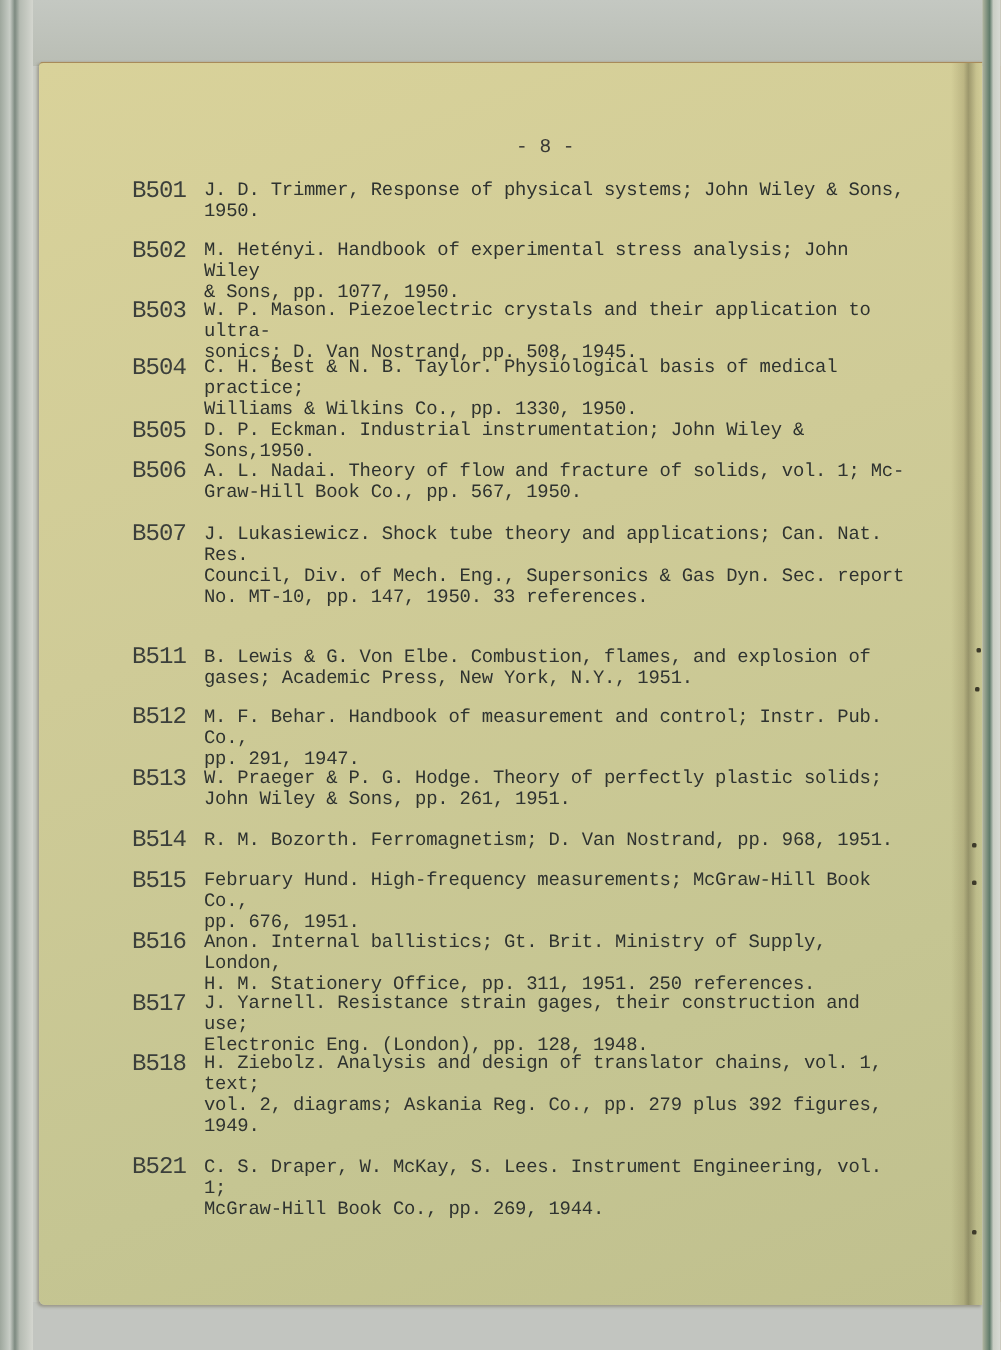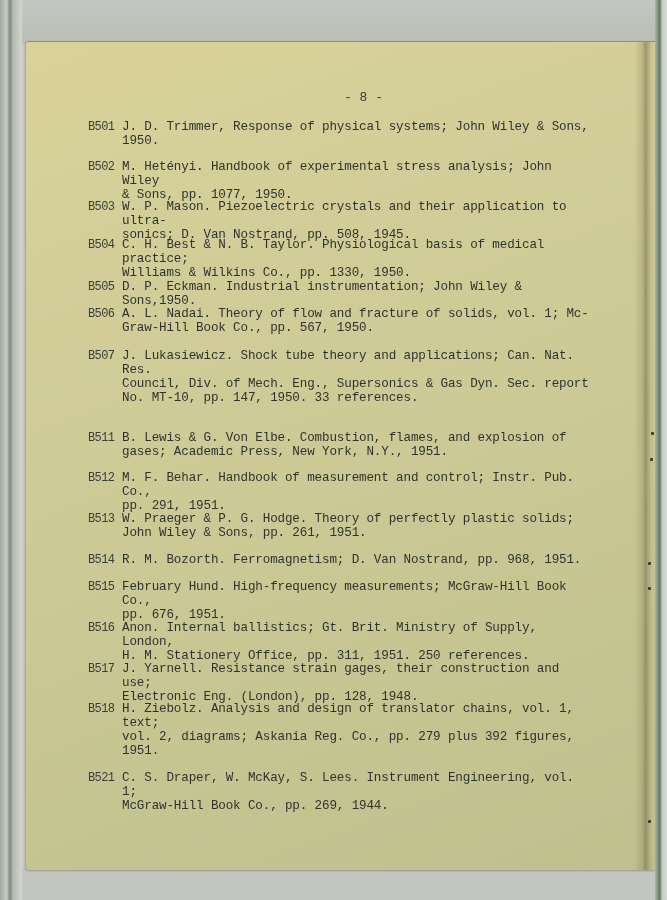--- a/index.html
+++ b/index.html
@@ -75,27 +75,27 @@
       width: 629px;
       font-size: 12.6px;
       line-height: 14px;
       color: #2f3330;
       letter-spacing: -0.15px;
     }
     .entry .code {
       position: absolute;
       left: 62px;
       top: 0;
-      font-size: 12px;
+      font-size: 16px;
       color: #3b3f3b;
       letter-spacing: -0.6px;
     }
     .entry .text {
       position: absolute;
-      left: 96px;
+      left: 110px;
       top: 0;
       width: 470px;
       white-space: pre-line;
     }
   </style>
 </head>
 <body>
 
 <div class="backdrop-top"></div>
 <div class="backdrop-bottom"></div>
@@ -148,21 +148,21 @@
 No. MT-10, pp. 147, 1950.  33 references.</span>
   </div>
   <div class="entry" style="top:389px;">
     <span class="code">B511</span>
     <span class="text">B. Lewis &amp; G. Von Elbe.  Combustion, flames, and explosion of
 gases; Academic Press, New York, N.Y., 1951.</span>
   </div>
   <div class="entry" style="top:429px;">
     <span class="code">B512</span>
     <span class="text">M. F. Behar.  Handbook of measurement and control;  Instr. Pub. Co.,
-pp. 291, 1951.</span>
+pp. 291, 1947.</span>
   </div>
   <div class="entry" style="top:470px;">
     <span class="code">B513</span>
     <span class="text">W. Praeger &amp; P. G. Hodge.  Theory of perfectly plastic solids;
 John Wiley &amp; Sons, pp. 261, 1951.</span>
   </div>
   <div class="entry" style="top:511px;">
     <span class="code">B514</span>
     <span class="text">R. M. Bozorth.  Ferromagnetism; D. Van Nostrand, pp. 968, 1951.</span>
   </div>
@@ -177,20 +177,20 @@
 H. M. Stationery Office, pp. 311, 1951.  250 references.</span>
   </div>
   <div class="entry" style="top:620px;">
     <span class="code">B517</span>
     <span class="text">J. Yarnell.  Resistance strain gages, their construction and use;
 Electronic Eng. (London), pp. 128, 1948.</span>
   </div>
   <div class="entry" style="top:660px;">
     <span class="code">B518</span>
     <span class="text">H. Ziebolz.  Analysis and design of translator chains, vol. 1, text;
-vol. 2, diagrams; Askania Reg. Co., pp. 279 plus 392 figures, 1951.</span>
+vol. 2, diagrams; Askania Reg. Co., pp. 279 plus 392 figures, 1949.</span>
   </div>
   <div class="entry" style="top:729px;">
     <span class="code">B521</span>
     <span class="text">C. S. Draper, W. McKay, S. Lees.  Instrument Engineering, vol. 1;
 McGraw-Hill Book Co., pp. 269, 1944.</span>
   </div>
 </div>
 
 </body></html>

